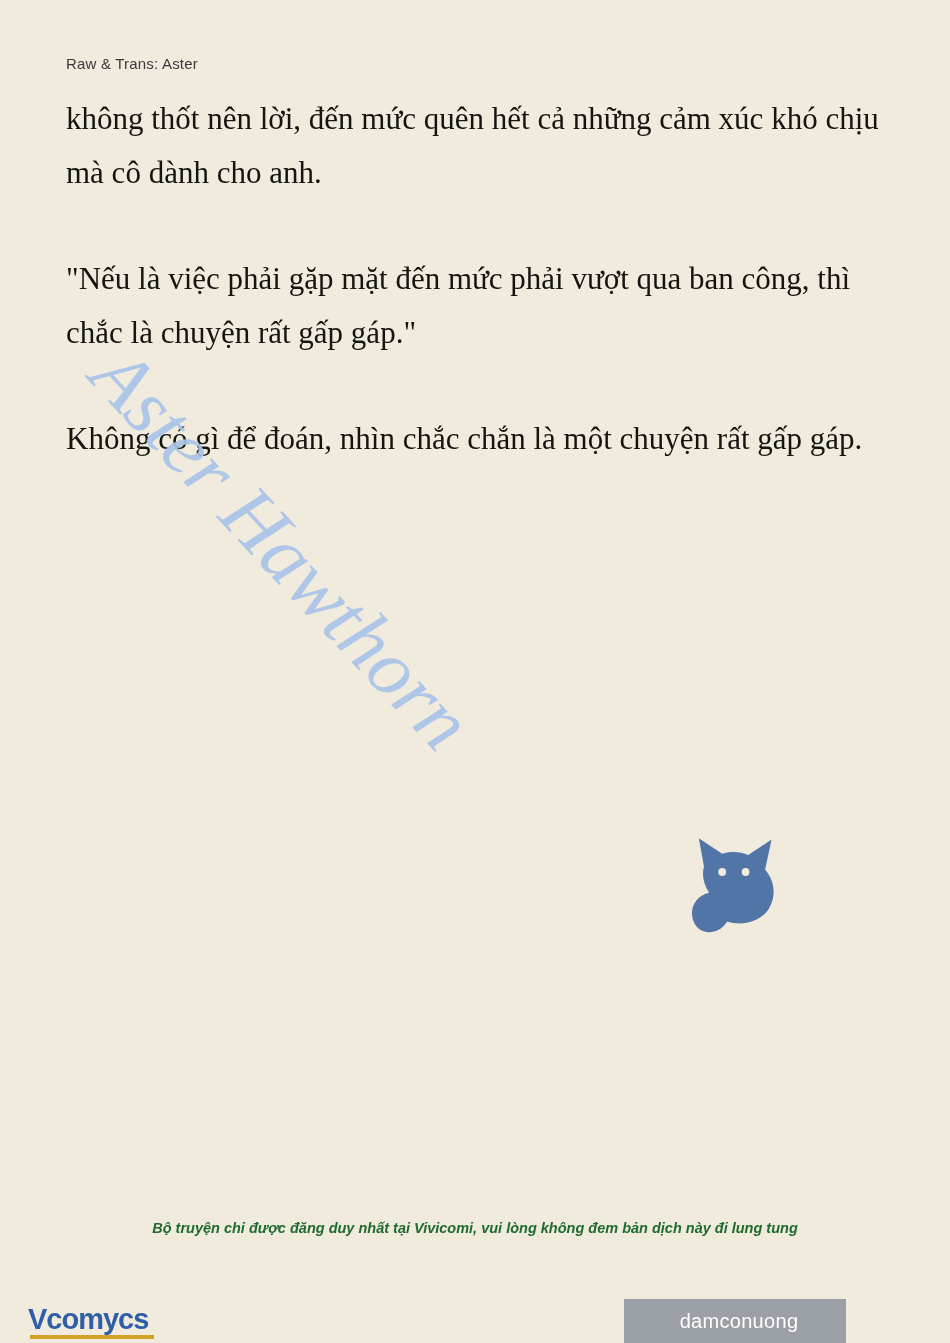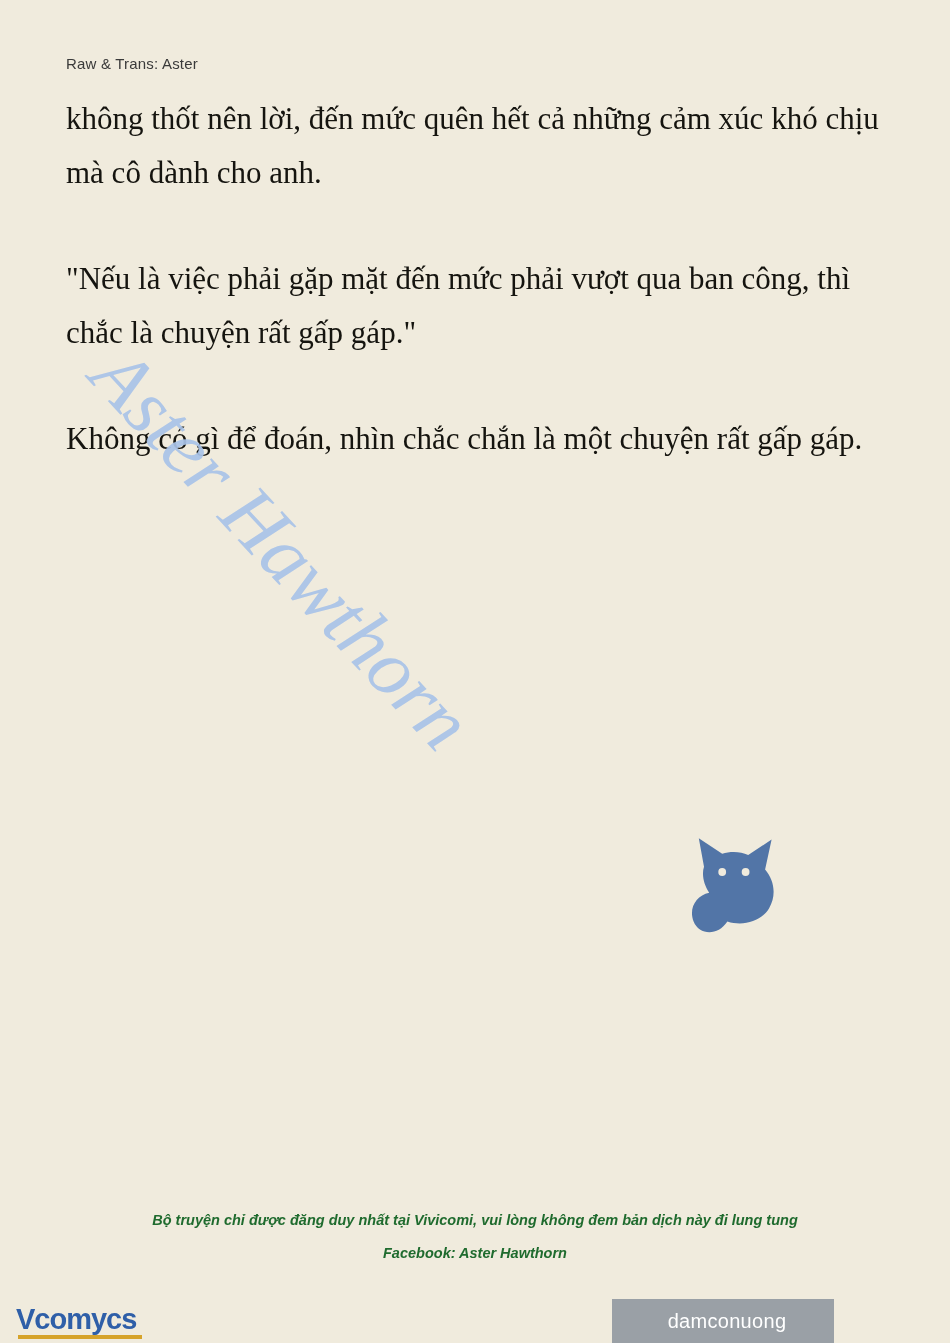--- a/index.html
+++ b/index.html
@@ -85,26 +85,26 @@
     top: 1200px;
     text-align: center;
     font-family: "Liberation Sans", sans-serif;
     font-size: 14.5px;
     font-weight: bold;
     font-style: italic;
     color: #1f6b2e;
     line-height: 1.75;
   }
   .footer-note div {
-    margin: 8px;
+    margin: 16px;
     text-align: center;
   }
   .bottom-bar {
     position: absolute;
-    left: 0;
+    left: 12px;
     bottom: 0;
     width: 834px;
     height: 48px;
     background: #f0ebdd;
     text-decoration: underline;
   }
   .logo {
     position: absolute;
     left: 16px;
     bottom: 6px;
@@ -162,21 +162,20 @@
     <div class="watermark-text">Aster Hawthorn</div>
     <svg class="watermark-cat" viewBox="0 0 100 100">
       <path fill="#4a6fa5" d="M30 36 L26 14 L44 26 C50 24 58 24 64 27 L82 15 L77 38 C84 46 86 58 80 68 C74 78 60 82 48 78 C40 90 26 88 22 78 C18 68 24 58 34 56 C30 50 28 42 30 36 Z"></path>
       <circle cx="44" cy="40" r="3" fill="#f0ebdd"></circle>
       <circle cx="62" cy="40" r="3" fill="#f0ebdd"></circle>
     </svg>
   </div>
 
   <div class="footer-note">
     <div>Bộ truyện chỉ được đăng duy nhất tại Vivicomi, vui lòng không đem bản dịch này đi lung tung</div>
-    <div>Facebook: Aster Hawthorn</div>
   </div>
 
   <div class="bottom-bar">
     <div class="logo">
       <span class="logo-text">Vcomycs</span>
       <span class="logo-underline"></span>
     </div>
     <div class="brand-right">damconuong</div>
   </div>
 

